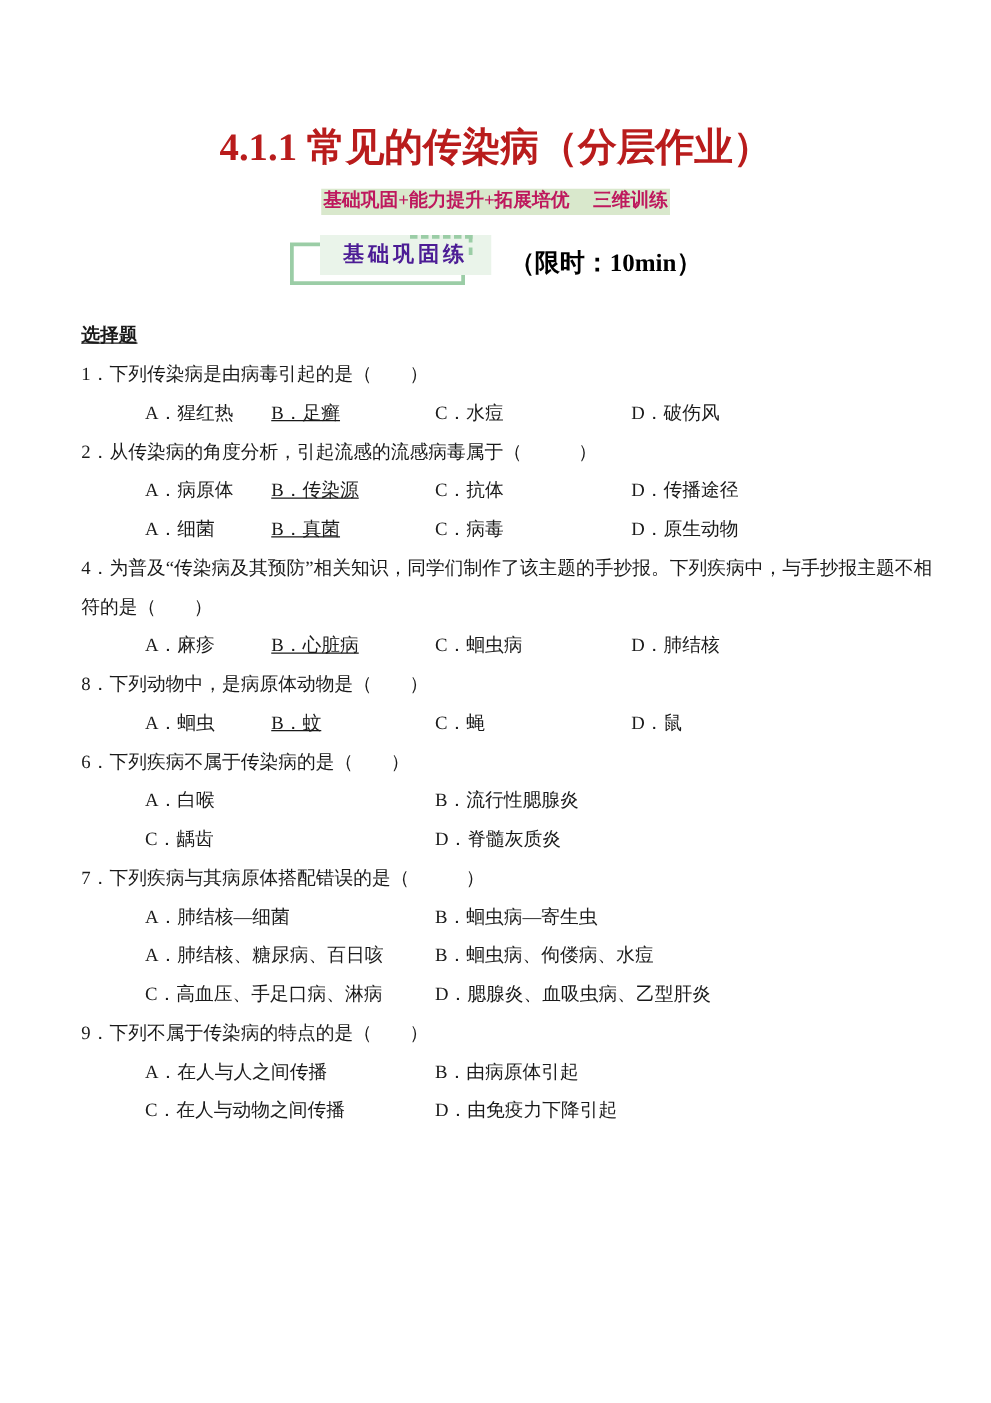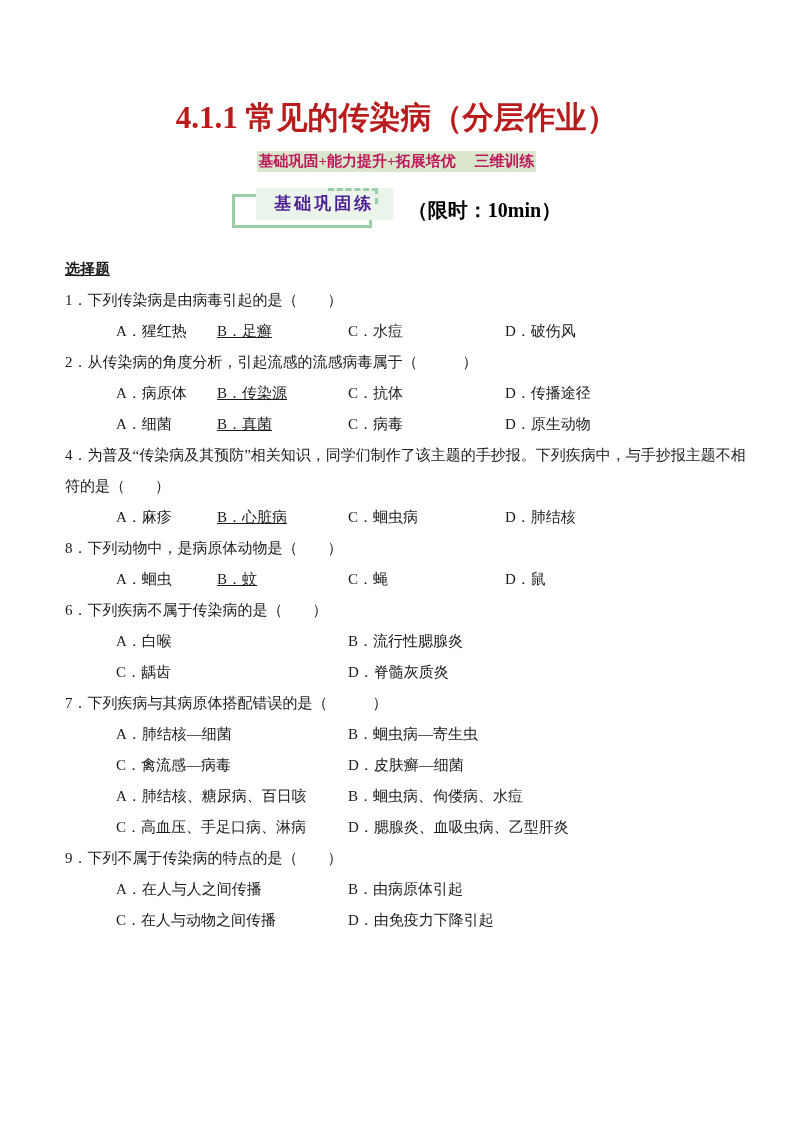--- a/index.html
+++ b/index.html
@@ -169,24 +169,20 @@
         <span class="opt c3">D．脊髓灰质炎</span>
       </div>
     </div>
 
     <div>
       <div class="row">7．下列疾病与其病原体搭配错误的是（　　　）</div>
       <div class="row opts">
         <span class="opt c1">A．肺结核—细菌</span>
         <span class="opt c3">B．蛔虫病—寄生虫</span>
       </div>
-      <div class="row opts">
-        <span class="opt c1">C．禽流感—病毒</span>
-        <span class="opt c3">D．皮肤癣—细菌</span>
-      </div>
     </div>
 
     <div>
       <div class="row opts">
         <span class="opt c1">A．肺结核、糖尿病、百日咳</span>
         <span class="opt c3">B．蛔虫病、佝偻病、水痘</span>
       </div>
       <div class="row opts">
         <span class="opt c1">C．高血压、手足口病、淋病</span>
         <span class="opt c3">D．腮腺炎、血吸虫病、乙型肝炎</span>

